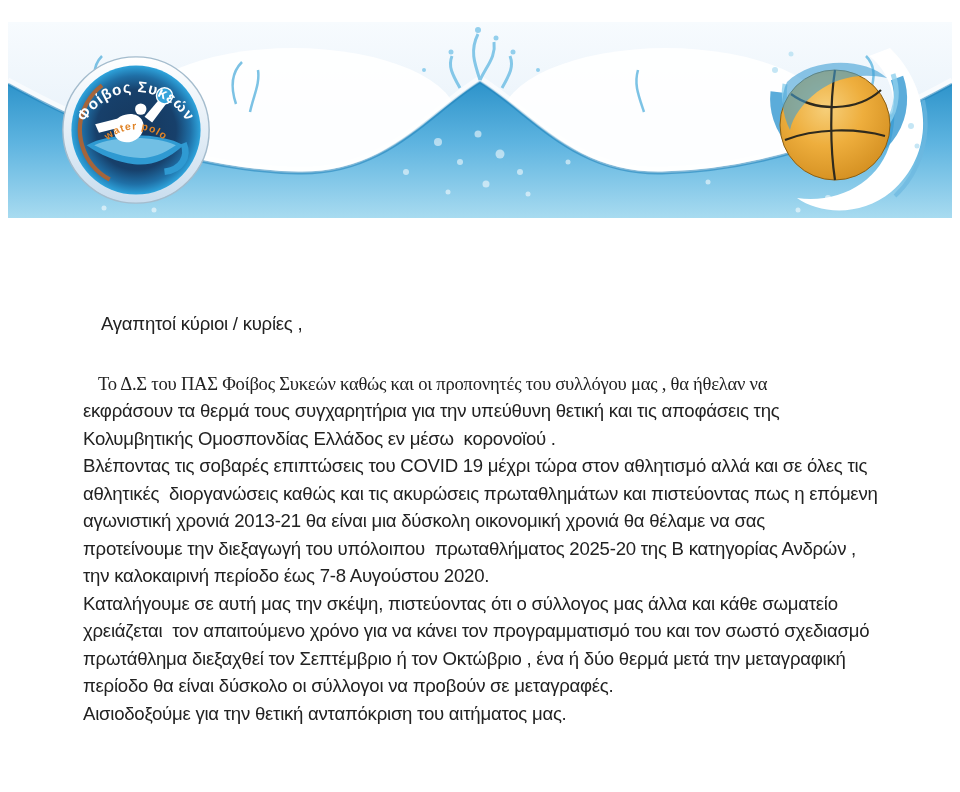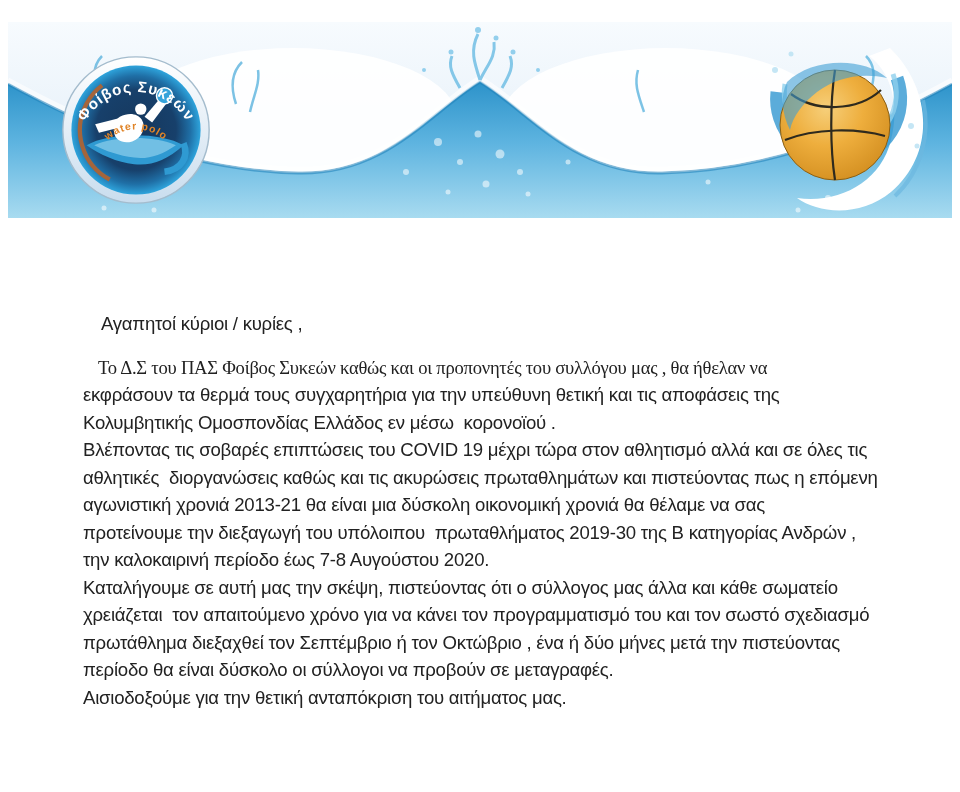--- a/index.html
+++ b/index.html
@@ -9,21 +9,21 @@
   
   .banner{position:absolute;left:8px;top:22px;width:944px;height:196px;overflow:hidden;}
   .banner svg{display:block;}
   .logo-wrap{position:absolute;left:52px;top:30px;width:152px;height:156px;}
   .ball-wrap{position:absolute;left:727px;top:8px;width:210px;height:186px;}
 
   
   .letter{position:absolute;left:83px;top:310px;width:860px;color:#222222;
           font-size:18.6px;letter-spacing:-0.25px;}
   .line{white-space:pre;line-height:27.5px;height:27.5px;}
-  .greeting{white-space:pre;line-height:27.5px;padding-left:18px;margin-bottom:16px;}
+  .greeting{white-space:pre;line-height:27.5px;padding-left:18px;margin-bottom:32px;}
   .indent{padding-left:15px;font-family:Liberation Serif, serif;}
 </style>
 </head>
 <body>
 
 <div class="page">
 
   <div class="banner">
     <svg width="944" height="196" viewBox="0 0 944 196">
       <defs>
@@ -173,22 +173,22 @@
   </div>
 
   <div class="letter">
     <div class="greeting">Αγαπητοί κύριοι / κυρίες ,</div>
     <div class="line indent">Το Δ.Σ του ΠΑΣ Φοίβος Συκεών καθώς και οι προπονητές του συλλόγου μας , θα ήθελαν να</div>
     <div class="line">εκφράσουν τα θερμά τους συγχαρητήρια για την υπεύθυνη θετική και τις αποφάσεις της</div>
     <div class="line">Κολυμβητικής Ομοσπονδίας Ελλάδος εν μέσω  κορονοϊού .</div>
     <div class="line">Βλέποντας τις σοβαρές επιπτώσεις του COVID 19 μέχρι τώρα στον αθλητισμό αλλά και σε όλες τις</div>
     <div class="line">αθλητικές  διοργανώσεις καθώς και τις ακυρώσεις πρωταθλημάτων και πιστεύοντας πως η επόμενη</div>
     <div class="line">αγωνιστική χρονιά 2013-21 θα είναι μια δύσκολη οικονομική χρονιά θα θέλαμε να σας</div>
-    <div class="line">προτείνουμε την διεξαγωγή του υπόλοιπου  πρωταθλήματος 2019-30 της Β κατηγορίας Ανδρών ,</div>
+    <div class="line">προτείνουμε την διεξαγωγή του υπόλοιπου  πρωταθλήματος 2025-20 της Β κατηγορίας Ανδρών ,</div>
     <div class="line">την καλοκαιρινή περίοδο έως 7-8 Αυγούστου 2020.</div>
     <div class="line">Καταλήγουμε σε αυτή μας την σκέψη, πιστεύοντας ότι ο σύλλογος μας άλλα και κάθε σωματείο</div>
     <div class="line">χρειάζεται  τον απαιτούμενο χρόνο για να κάνει τον προγραμματισμό του και τον σωστό σχεδιασμό</div>
-    <div class="line">πρωτάθλημα διεξαχθεί τον Σεπτέμβριο ή τον Οκτώβριο , ένα ή δύο μήνες μετά την πιστεύοντας</div>
+    <div class="line">πρωτάθλημα διεξαχθεί τον Σεπτέμβριο ή τον Οκτώβριο , ένα ή δύο θερμά μετά την μεταγραφική</div>
     <div class="line">περίοδο θα είναι δύσκολο οι σύλλογοι να προβούν σε μεταγραφές.</div>
     <div class="line">Αισιοδοξούμε για την θετική ανταπόκριση του αιτήματος μας.</div>
   </div>
 
 </div>
 
 </body></html>

